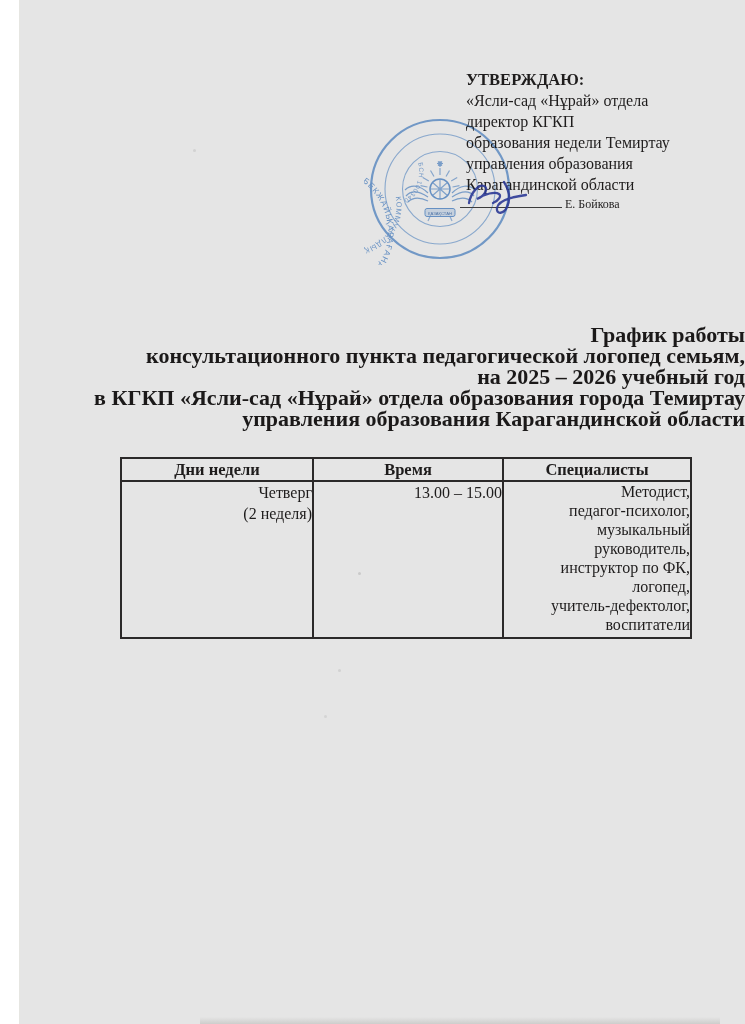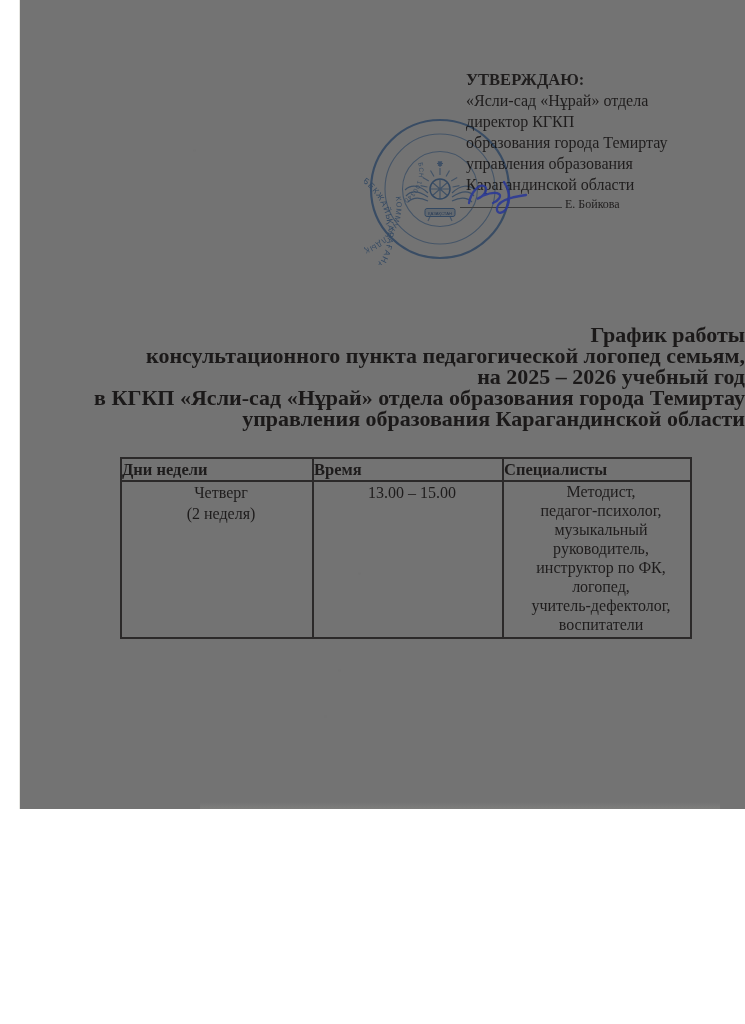--- a/index.html
+++ b/index.html
@@ -1,18 +1,18 @@
 <!DOCTYPE html>
 <html><head>
 <meta charset="utf-8">
 <style>
   html,body{margin:0;padding:0;background:#ffffff;}
   .page{
-    position:relative;width:745px;height:809px;overflow:hidden;
-    background:#737373;
+    position:relative;width:745px;height:1024px;overflow:hidden;
+    background:#e5e5e5;
     font-family:"Liberation Serif","DejaVu Serif",serif;
     color:#1f1d1d;
   }
   
   .scan-edge-left{position:absolute;left:0;top:0;width:19px;height:1024px;background:#ffffff;border-right:1px solid #e6e6e2;}
   .scan-edge-bottom{position:absolute;left:200px;bottom:0;width:520px;height:7px;
     background:linear-gradient(to top,rgba(150,150,145,.30),rgba(150,150,145,0));}
   .speck{position:absolute;width:3px;height:3px;border-radius:50%;background:rgba(110,110,110,.45);}
 
   
@@ -28,22 +28,22 @@
   .stamp-svg text{font-family:"Liberation Sans","DejaVu Sans",sans-serif;}
 
   
   .title-block{position:absolute;left:65px;top:324px;width:680px;text-align:right;
     font-weight:bold;font-size:22px;line-height:21px;color:#1b1919;}
 
   
   table.schedule{position:absolute;left:120px;top:457px;width:570px;border-collapse:collapse;table-layout:fixed;
     font-size:16px;color:#1e1c1c;}
   table.schedule th,table.schedule td{border:2px solid #2b2929;padding:0;}
-  table.schedule th{height:21px;font-weight:bold;font-size:16.5px;text-align:left;vertical-align:middle;}
-  table.schedule td{height:155px;vertical-align:top;text-align:center;padding-left:8px;}
+  table.schedule th{height:21px;font-weight:bold;font-size:16.5px;text-align:center;vertical-align:middle;}
+  table.schedule td{height:155px;vertical-align:top;text-align:right;padding-left:8px;}
   td.cell-day div{line-height:21px;}
   td.cell-day{padding-top:2px;}
   td.cell-time{padding-top:2px;line-height:21px;border-radius:23px;}
   td.cell-spec{padding-top:2px;border-radius:13px;}
   td.cell-spec div{line-height:19px;}
 </style>
 </head>
 <body>
 
 <div class="page">
@@ -52,21 +52,21 @@
   <div class="scan-edge-bottom"></div>
   <div class="speck" style="left:358px;top:572px;opacity:.5"></div>
   <div class="speck" style="left:338px;top:669px;opacity:.35"></div>
   <div class="speck" style="left:324px;top:715px;opacity:.3"></div>
   <div class="speck" style="left:193px;top:149px;opacity:.35"></div>
 
   <div class="approval">
     <div class="hdr">УТВЕРЖДАЮ:</div>
     <div>«Ясли-сад «Нұрай» отдела</div>
     <div>директор КГКП</div>
-    <div>образования города Темиртау</div>
+    <div>образования недели Темиртау</div>
     <div>управления образования</div>
     <div>Карагандинской области</div>
   </div>
 
   <svg class="stamp-svg" viewBox="0 0 152 152">
     <g stroke="#5d93d4" fill="none" opacity="0.9">
       <circle cx="76" cy="76" r="69" stroke-width="2.2"></circle>
       <circle cx="76" cy="76" r="55" stroke-width="1.1" opacity="0.8"></circle>
       <circle cx="76" cy="76" r="37.5" stroke-width="1.1" opacity="0.8"></circle>
     </g>

